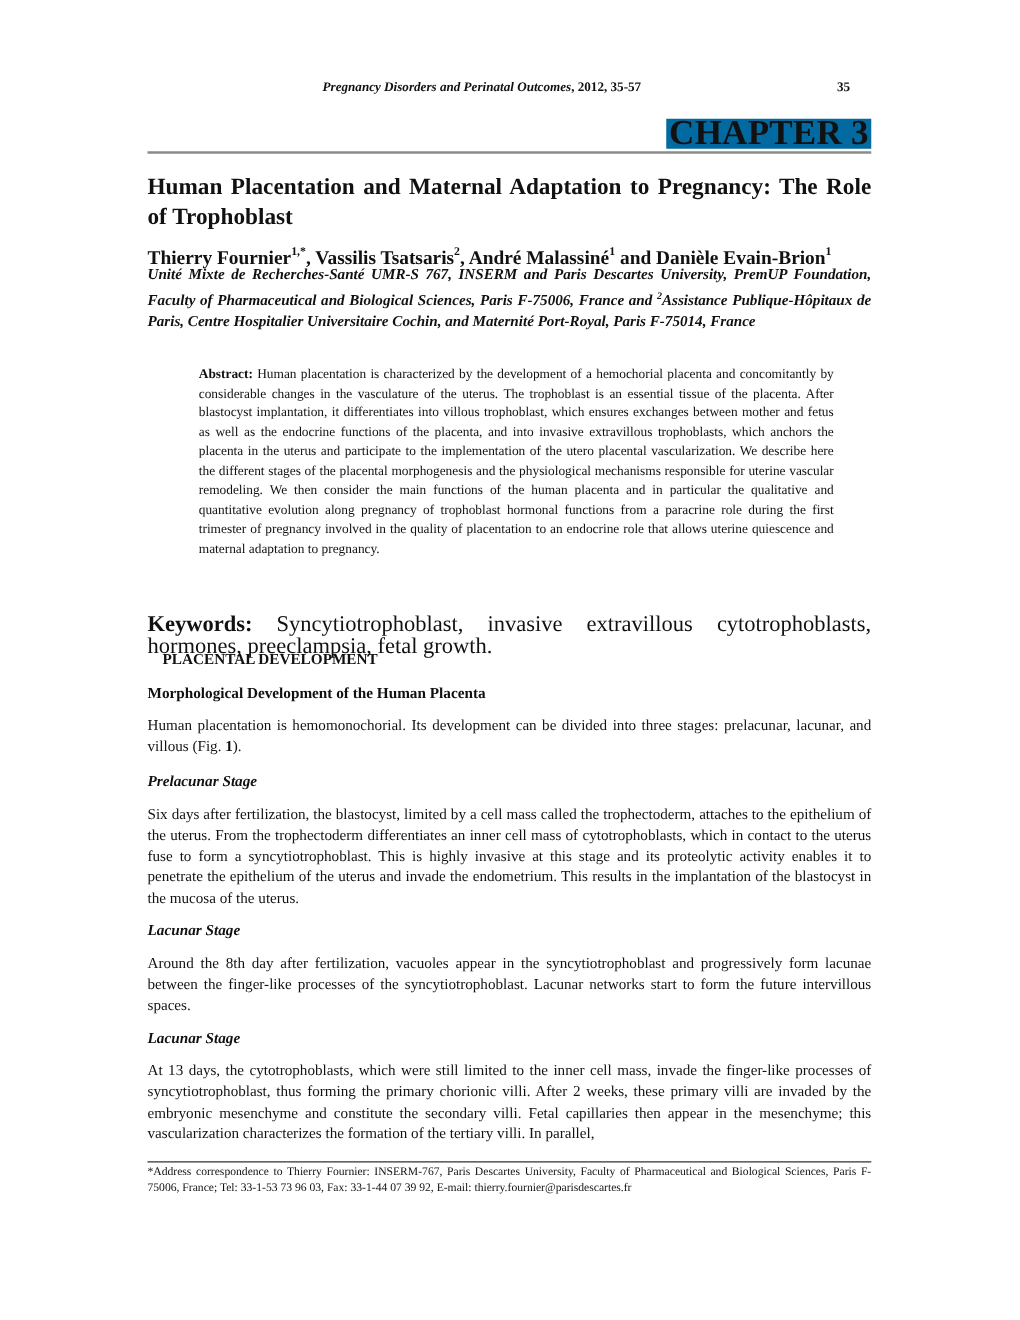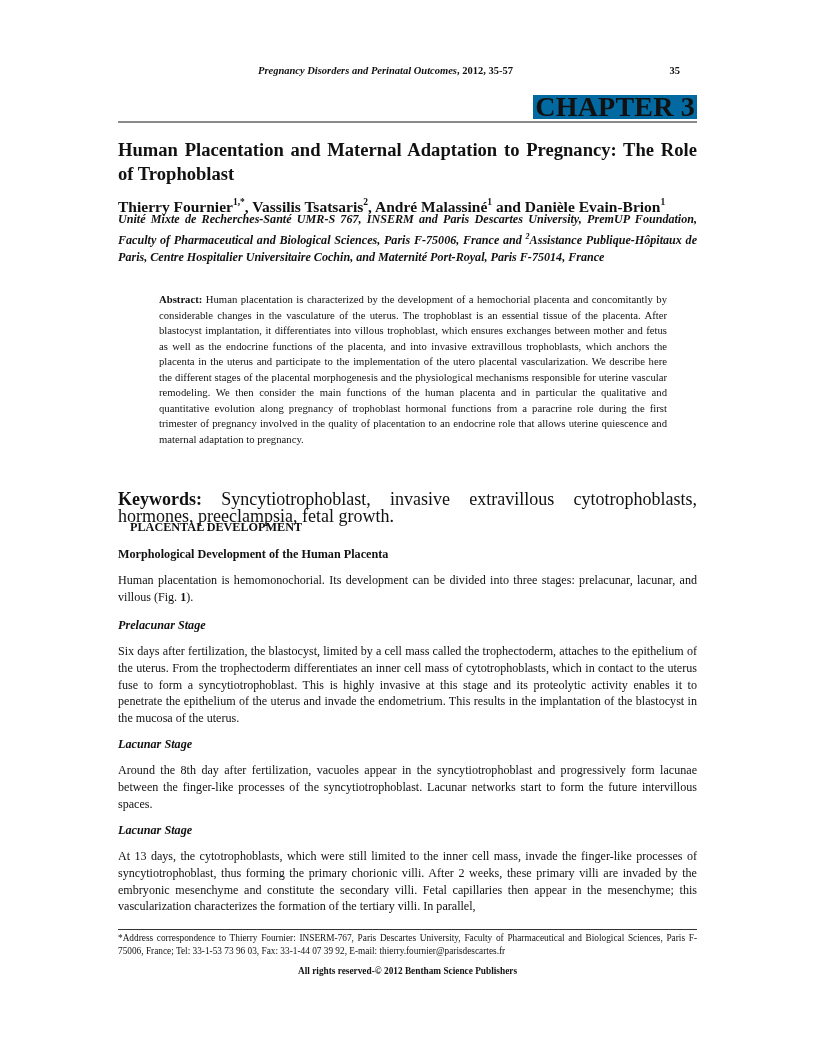--- a/index.html
+++ b/index.html
@@ -69,15 +69,14 @@
   <div class="h3" style="top:737px;">Lacunar Stage</div>
   <div class="para" style="top:762px;">Around the 8th day after fertilization, vacuoles appear in the syncytiotrophoblast and progressively form lacunae between the finger-like processes of the syncytiotrophoblast. Lacunar networks start to form the future intervillous spaces.</div>
 
   <div class="h3" style="top:823px;">Lacunar Stage</div>
   <div class="para" style="top:848px;">At 13 days, the cytotrophoblasts, which were still limited to the inner cell mass, invade the finger-like processes of syncytiotrophoblast, thus forming the primary chorionic villi. After 2 weeks, these primary villi are invaded by the embryonic mesenchyme and constitute the secondary villi. Fetal capillaries then appear in the mesenchyme; this vascularization characterizes the formation of the tertiary villi. In parallel,</div>
 
   <div class="foot-rule"></div>
   <div class="footnote"><b>*Address correspondence to Thierry Fournier:</b><span> INSERM-767, Paris Descartes University, Faculty of Pharmaceutical and Biological Sciences, Paris F-75006, France; Tel: 33-1-53 73 96 03, Fax: 33-1-44 07 39 92, E-mail: thierry.fournier@parisdescartes.fr</span></div>
 
   <div class="publisher">
-    <div>All rights reserved-© 2012 Bentham Science Publishers</div>
   </div>
 </div>
 
 </body></html>

